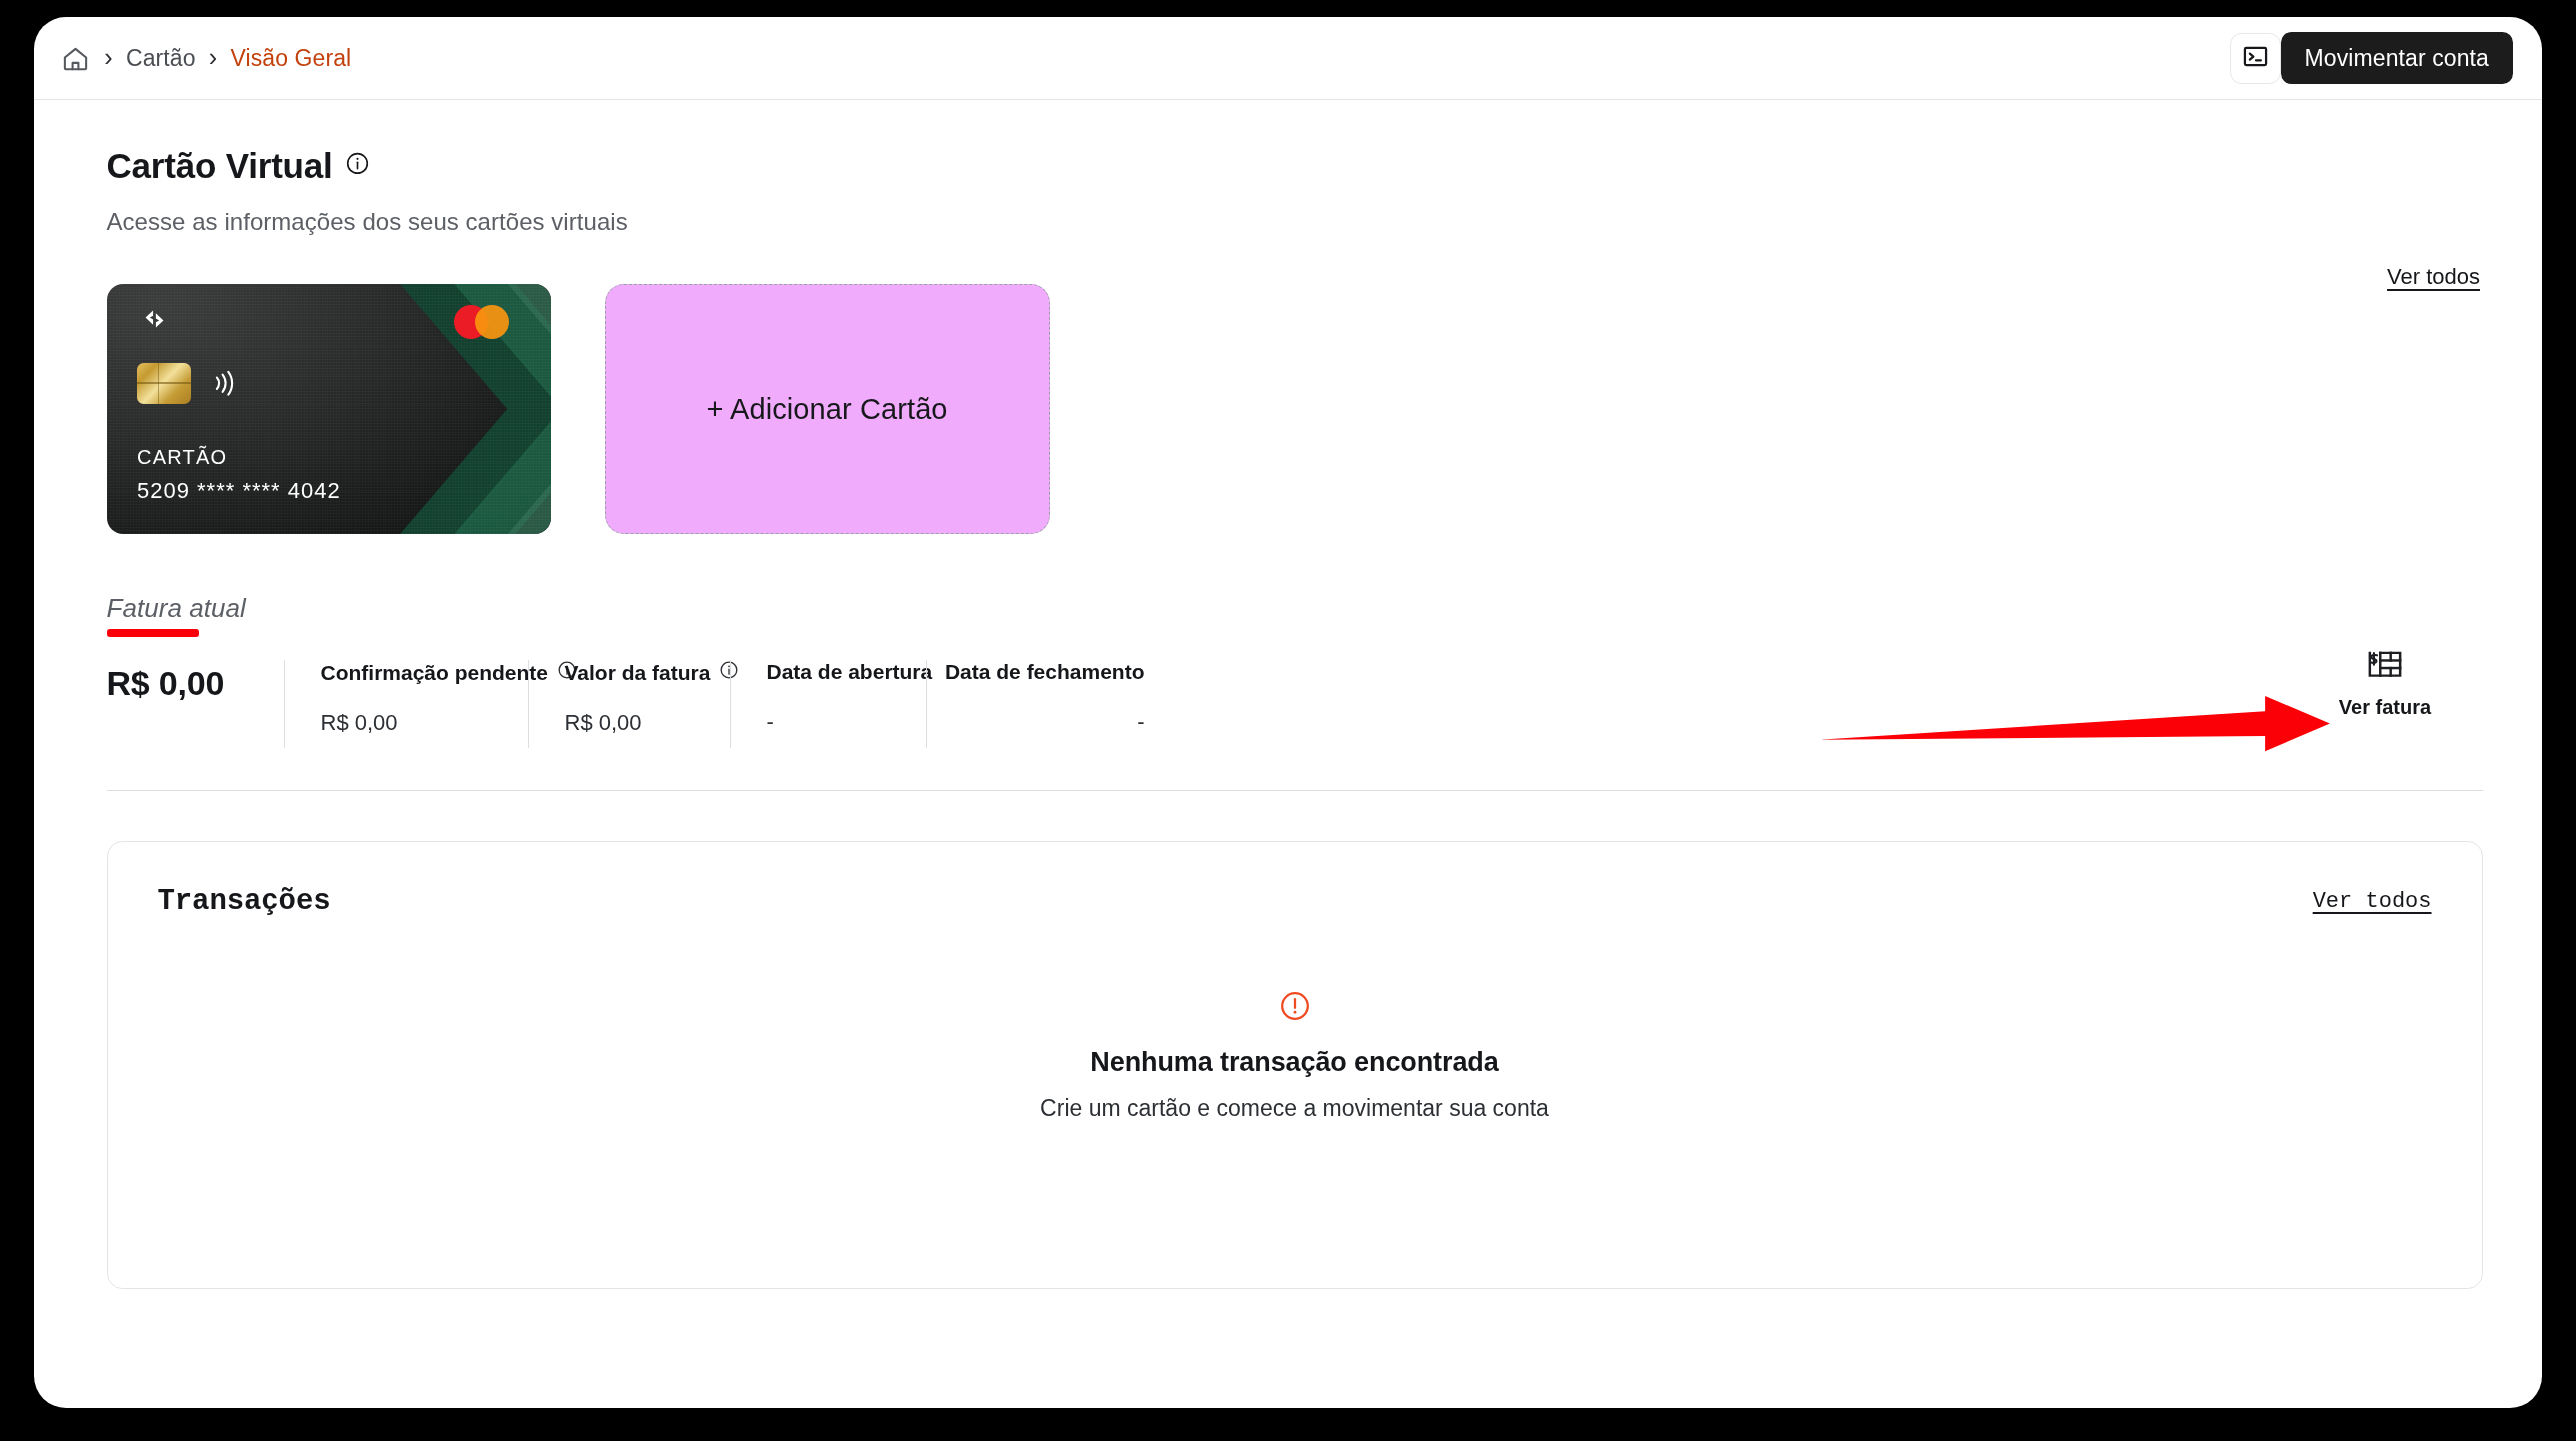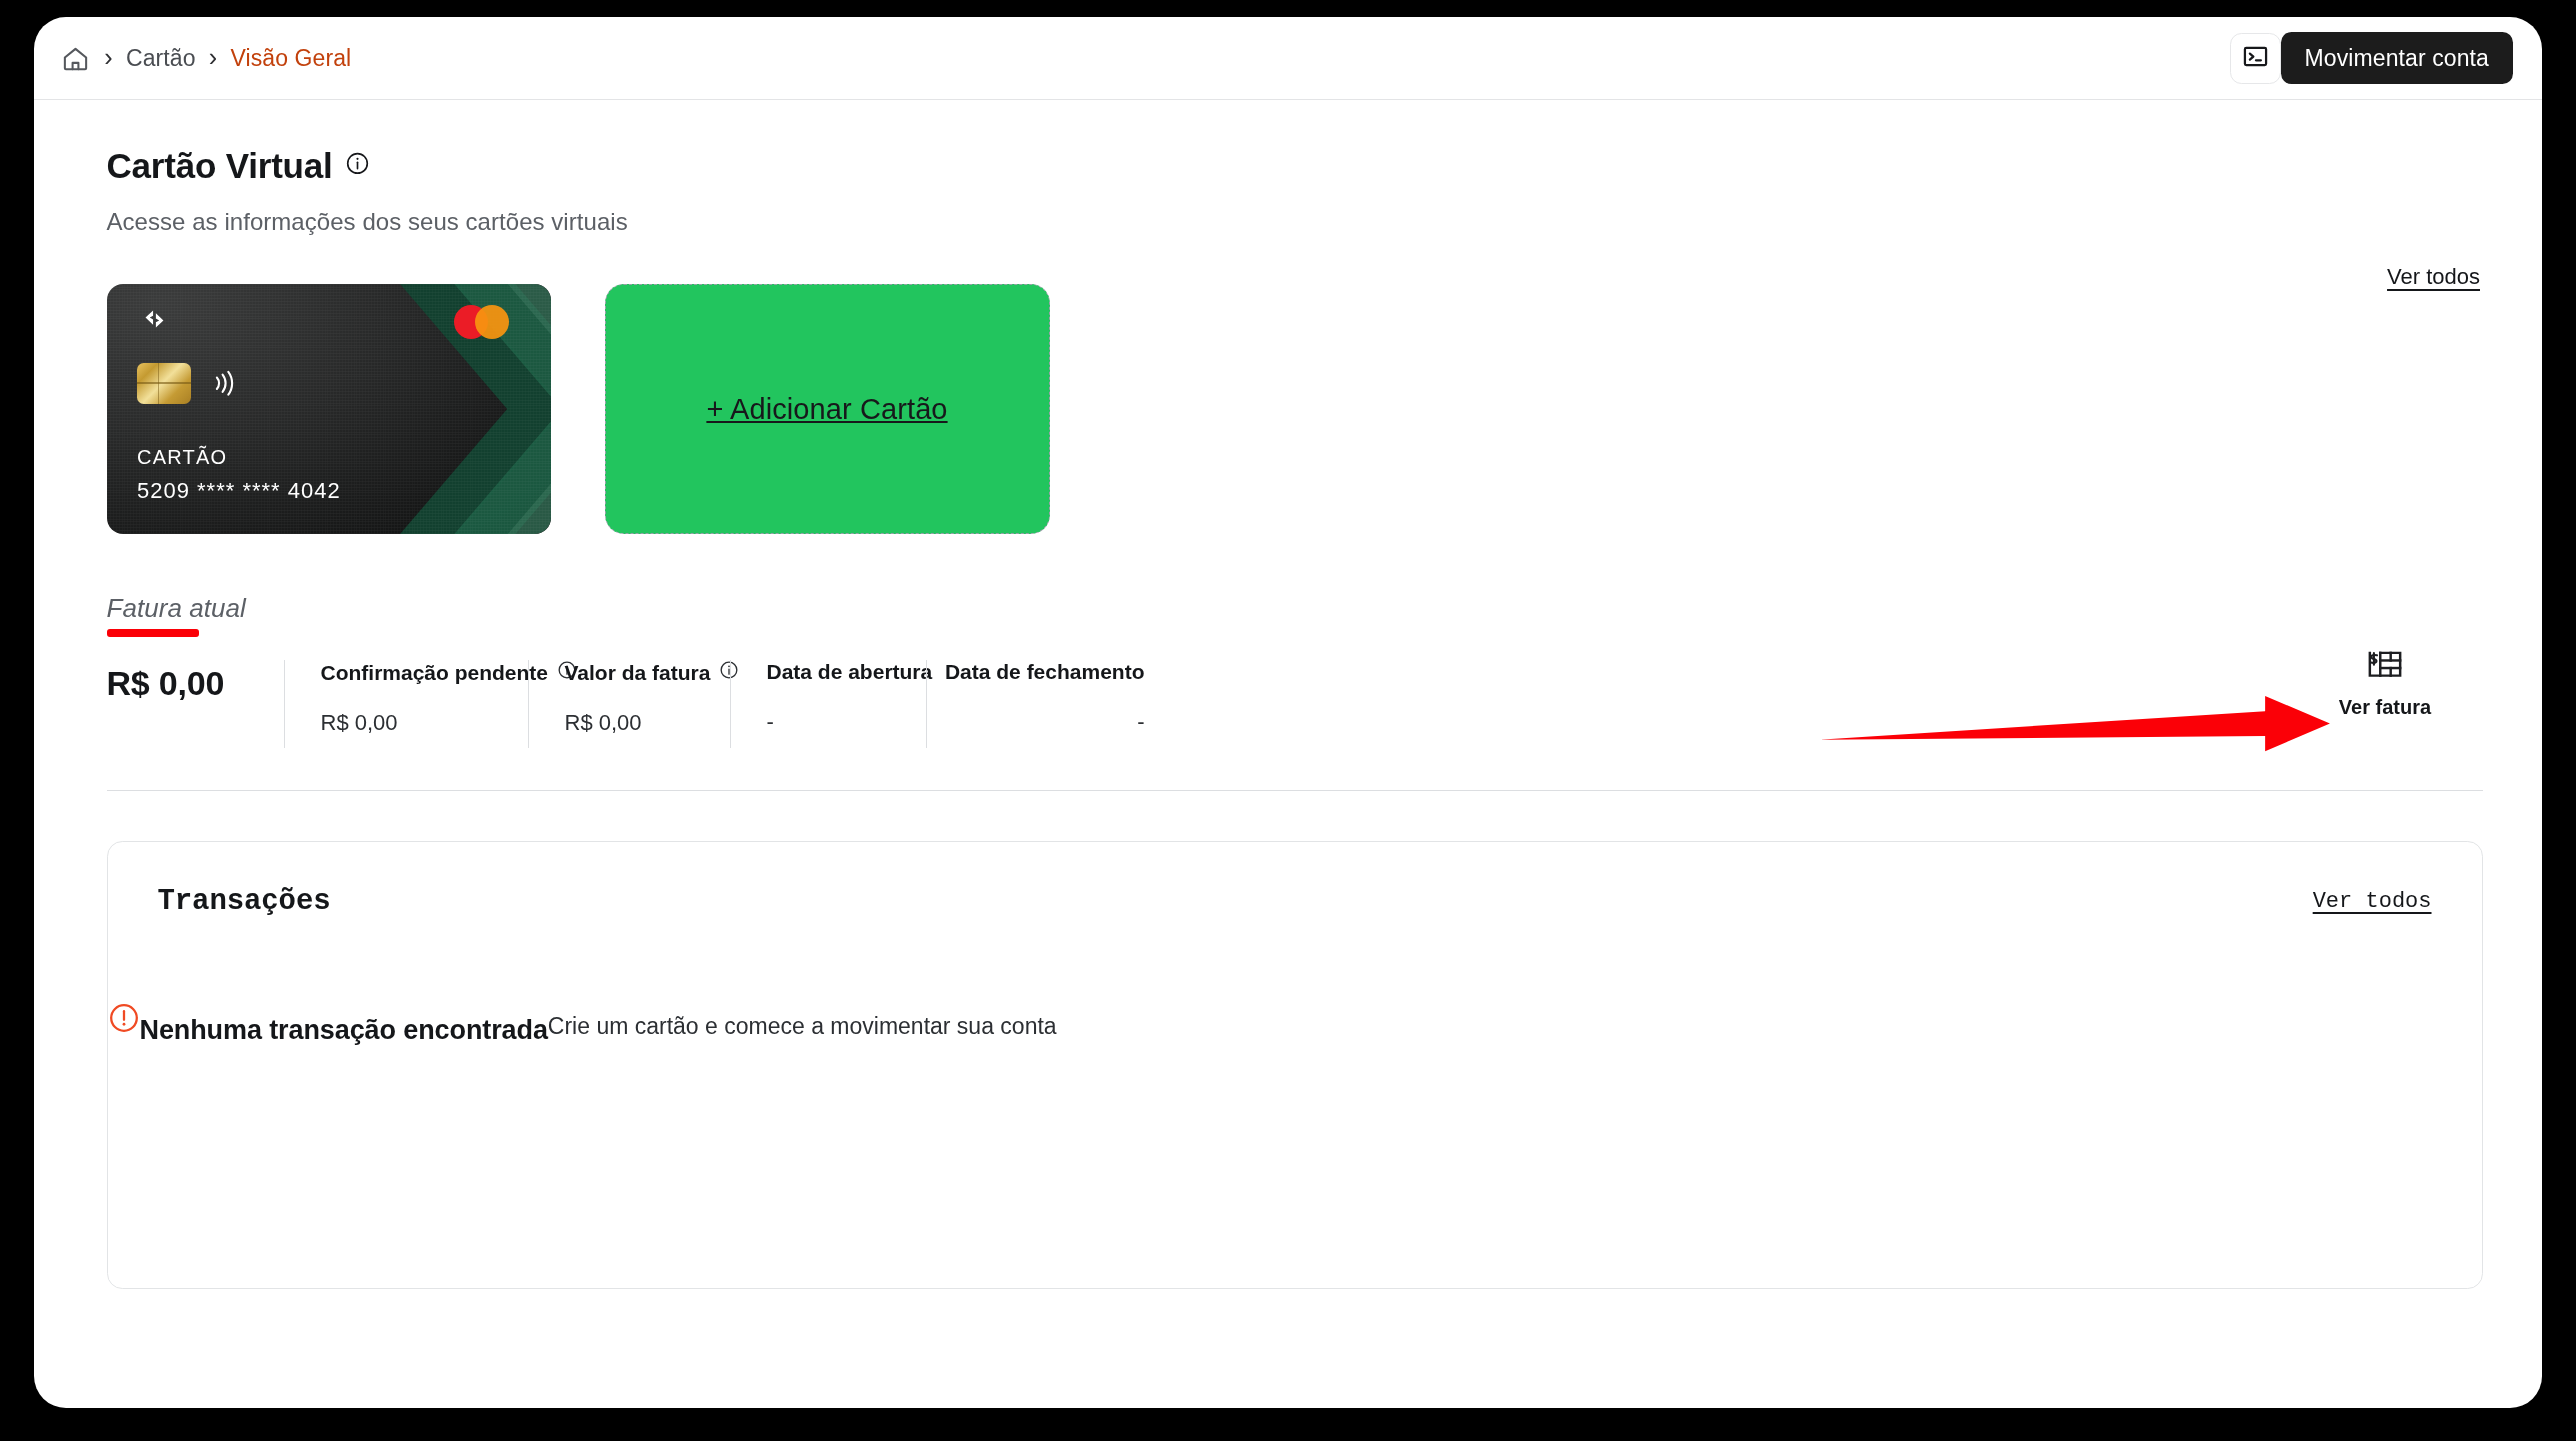--- a/index.html
+++ b/index.html
@@ -229,26 +229,25 @@
   }
 
   #add-card-button {
     width: 445px;
     height: 250px;
     border: 1.9px dashed #9aa0a9;
     border-radius: 19px;
     display: flex;
     align-items: center;
     justify-content: center;
-    background: #22c55e;
+    background: #f0abfc;
     font-size: 29px;
     color: #17181b;
     letter-spacing: 0.1px;
     flex: 0 0 auto;
-    text-decoration: underline;
   }
 
   
   #invoice-section {
     margin-top: 59px;
     padding-left: 42px;
     padding-right: 29px;
     position: relative;
   }
   #fatura-atual-label {
@@ -372,21 +371,21 @@
     margin-left: auto;
     font-size: 22px;
     color: #15171a;
     text-decoration: underline;
     text-underline-offset: 4.8px;
     white-space: nowrap;
   }
   #empty-state {
     margin-top: 72px;
     display: flex;
-    flex-direction: row;
+    flex-direction: column;
     align-items: center;
   }
   #empty-icon { width: 32px; height: 32px; }
   #empty-title {
     margin-top: 25px;
     font-size: 27px;
     font-weight: 700;
     color: #15171a;
     letter-spacing: -0.1px;
   }

